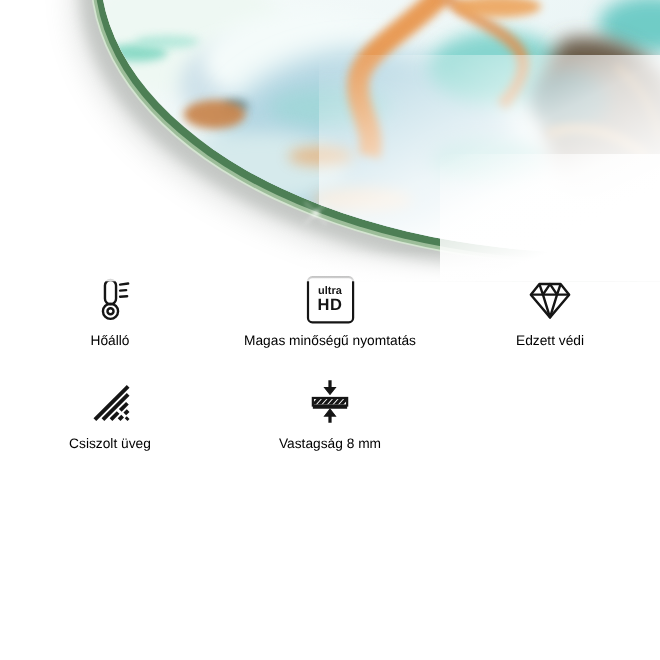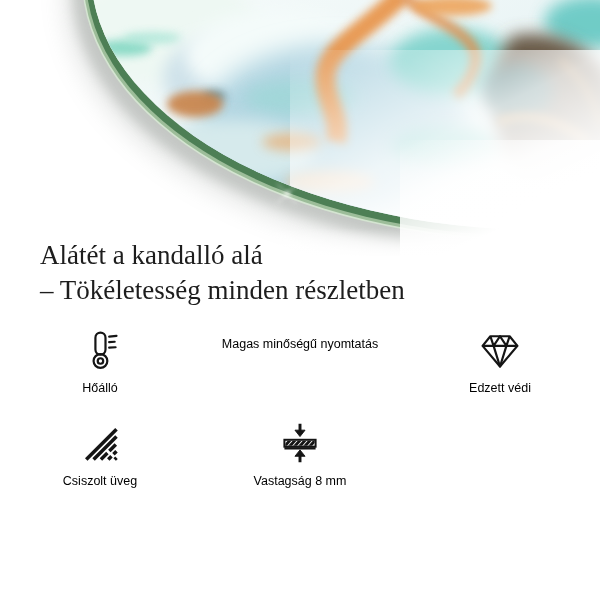--- a/index.html
+++ b/index.html
@@ -136,24 +136,20 @@
         <line x1="287" y1="160" x2="287" y2="230" stroke="#ffffff" stroke-width="2.5" filter="url(#b2)"></line>
         <line x1="265" y1="194" x2="309" y2="194" stroke="#ffffff" stroke-width="2" opacity="0.8" filter="url(#b2)"></line>
         <line x1="277" y1="184" x2="297" y2="204" stroke="#ffffff" stroke-width="1.5" opacity="0.5" filter="url(#b2)"></line>
         <line x1="297" y1="184" x2="277" y2="204" stroke="#ffffff" stroke-width="1.5" opacity="0.5" filter="url(#b2)"></line>
         <circle cx="287" cy="194" r="2.5" fill="#ffffff" filter="url(#b2)"></circle>
       </g>
     </svg>
   </div>
 
   <div class="content">
-    <h1 class="title">
-      <span>Alátét a kandalló alá</span><br>
-      <span>– Tökéletesség minden részletben</span>
-    </h1>
   </div>
 
   <div class="features">
 
     <div class="feature">
       <div class="icon-box">
         <svg width="44" height="44" viewBox="0 0 48 48">
           <g class="ficon" stroke-linecap="round">
             <rect x="19" y="5" width="11" height="24" rx="5.5"></rect>
             <circle cx="24.5" cy="36" r="7.5"></circle>
@@ -161,20 +157,26 @@
             <line x1="34" y1="9.5" x2="42" y2="8.5"></line>
             <line x1="34" y1="15.5" x2="40" y2="15"></line>
             <line x1="34" y1="21.5" x2="41" y2="21"></line>
           </g>
         </svg>
       </div>
       <div class="label">Hőálló</div>
     </div>
 
     <div class="feature">
+      <div class="icon-box">
+        <div class="uhd">
+          <span class="t1">ultra</span>
+          <span class="t2">HD</span>
+        </div>
+      </div>
       <div class="label">Magas minőségű nyomtatás</div>
     </div>
 
 
     <div class="feature">
       <div class="icon-box">
         <svg width="44" height="44" viewBox="0 0 48 48">
           <g class="ficon" stroke-width="2" stroke-linejoin="round">
             <path d="M13.5 9 H34.5 L43 19.5 L24 42 L5 19.5 Z"></path>
             <line x1="5" y1="19.5" x2="43" y2="19.5"></line>

